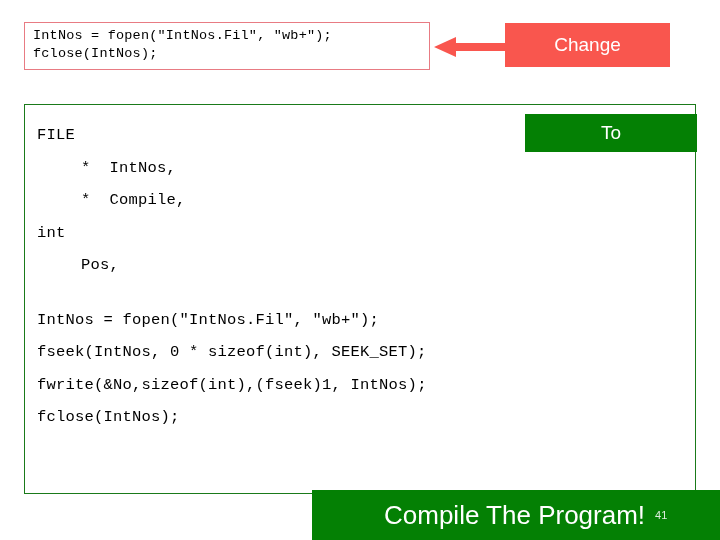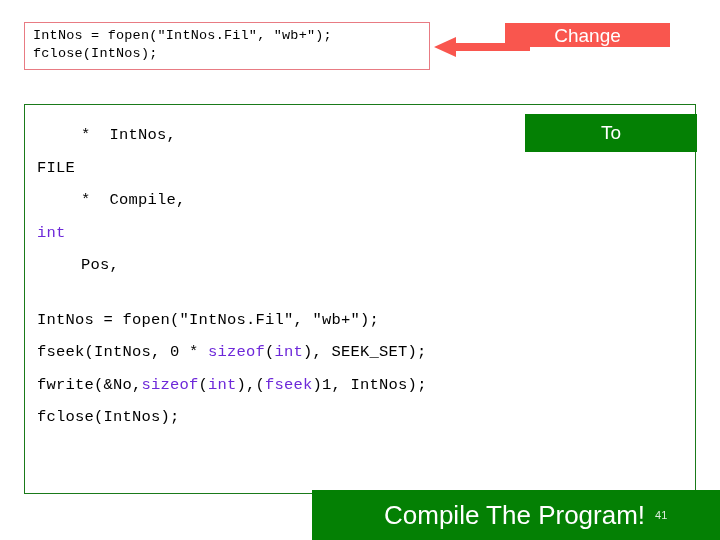--- a/index.html
+++ b/index.html
@@ -45,24 +45,24 @@
     width: 96px;
     height: 20px;
   }
 
   
   #change-banner {
     position: absolute;
     left: 505px;
     top: 23px;
     width: 165px;
-    height: 24px;
+    height: 44px;
     background: #f9564e;
     display: flex;
-    align-items: flex-end;
+    align-items: center;
     justify-content: center;
   }
   #change-banner .banner-text {
     color: #ffffff;
     font-size: 19px;
     font-family: "Liberation Sans", sans-serif;
   }
 
   
   #main-code-box {
@@ -73,21 +73,21 @@
     height: 390px;
     box-sizing: border-box;
     border: 1px solid #1a7a1a;
     background: #ffffff;
     padding: 14px 0 0 12px;
   }
   #main-code-box .code-line {
     font-size: 15.5px;
     line-height: 32.5px;
   }
-  .kw { color: #6d28d9; }
+  .kw { color: #000000; }
   .indent1 { padding-left: 44px; }
 
   .gap-line { height: 22px; }
 
   
   #to-banner {
     position: absolute;
     left: 525px;
     top: 114px;
     width: 172px;
@@ -138,22 +138,22 @@
   <svg width="96" height="20" viewBox="0 0 96 20">
     <polygon points="0,10 22,0 22,6 96,6 96,14 22,14 22,20" fill="#f9564e"></polygon>
   </svg>
 </div>
 
 <div id="change-banner">
   <span class="banner-text">Change</span>
 </div>
 
 <div id="main-code-box">
+  <div class="code-line">FILE</div>
   <div class="code-line indent1">*  IntNos,</div>
-  <div class="code-line">FILE</div>
   <div class="code-line indent1">*  Compile,</div>
   <div class="code-line"><span class="kw">int</span></div>
   <div class="code-line indent1">Pos,</div>
 
   <div class="gap-line"></div>
 
   <div class="code-line">IntNos = fopen("IntNos.Fil", "wb+");</div>
 
   <div class="code-line"><span>fseek(IntNos, 0 * </span><span class="kw">sizeof</span><span>(</span><span class="kw">int</span><span>), SEEK_SET);</span></div>
 

